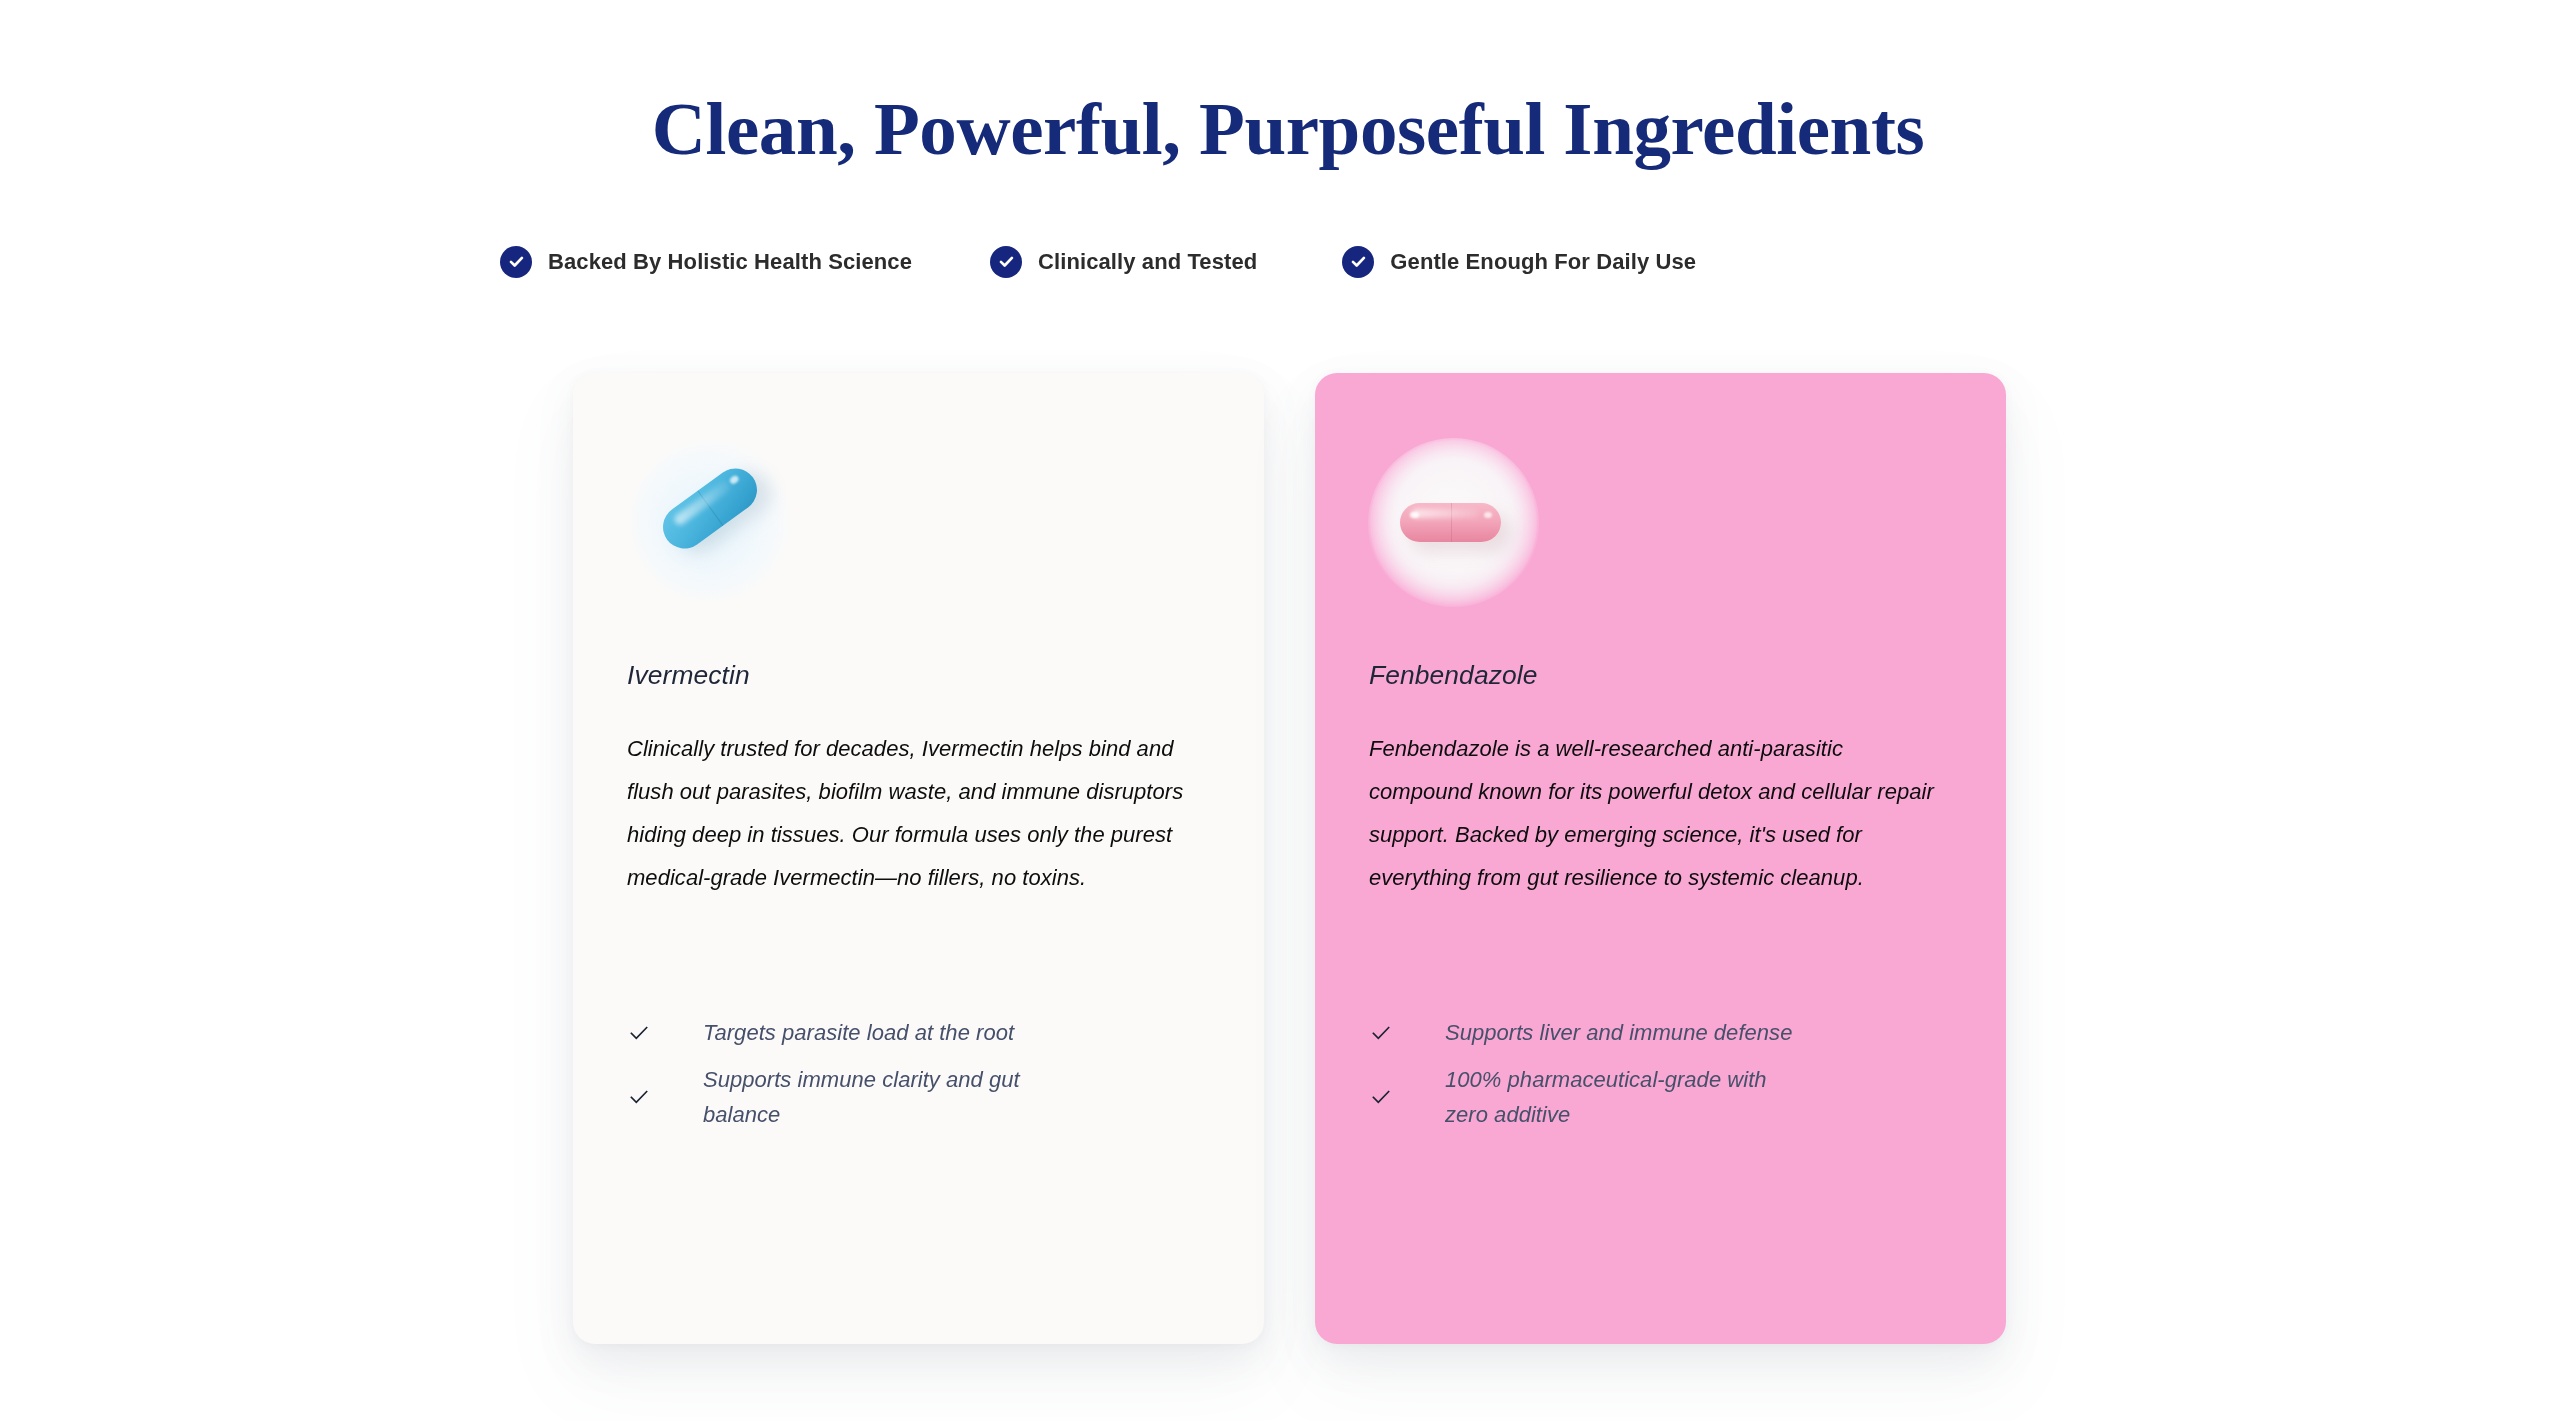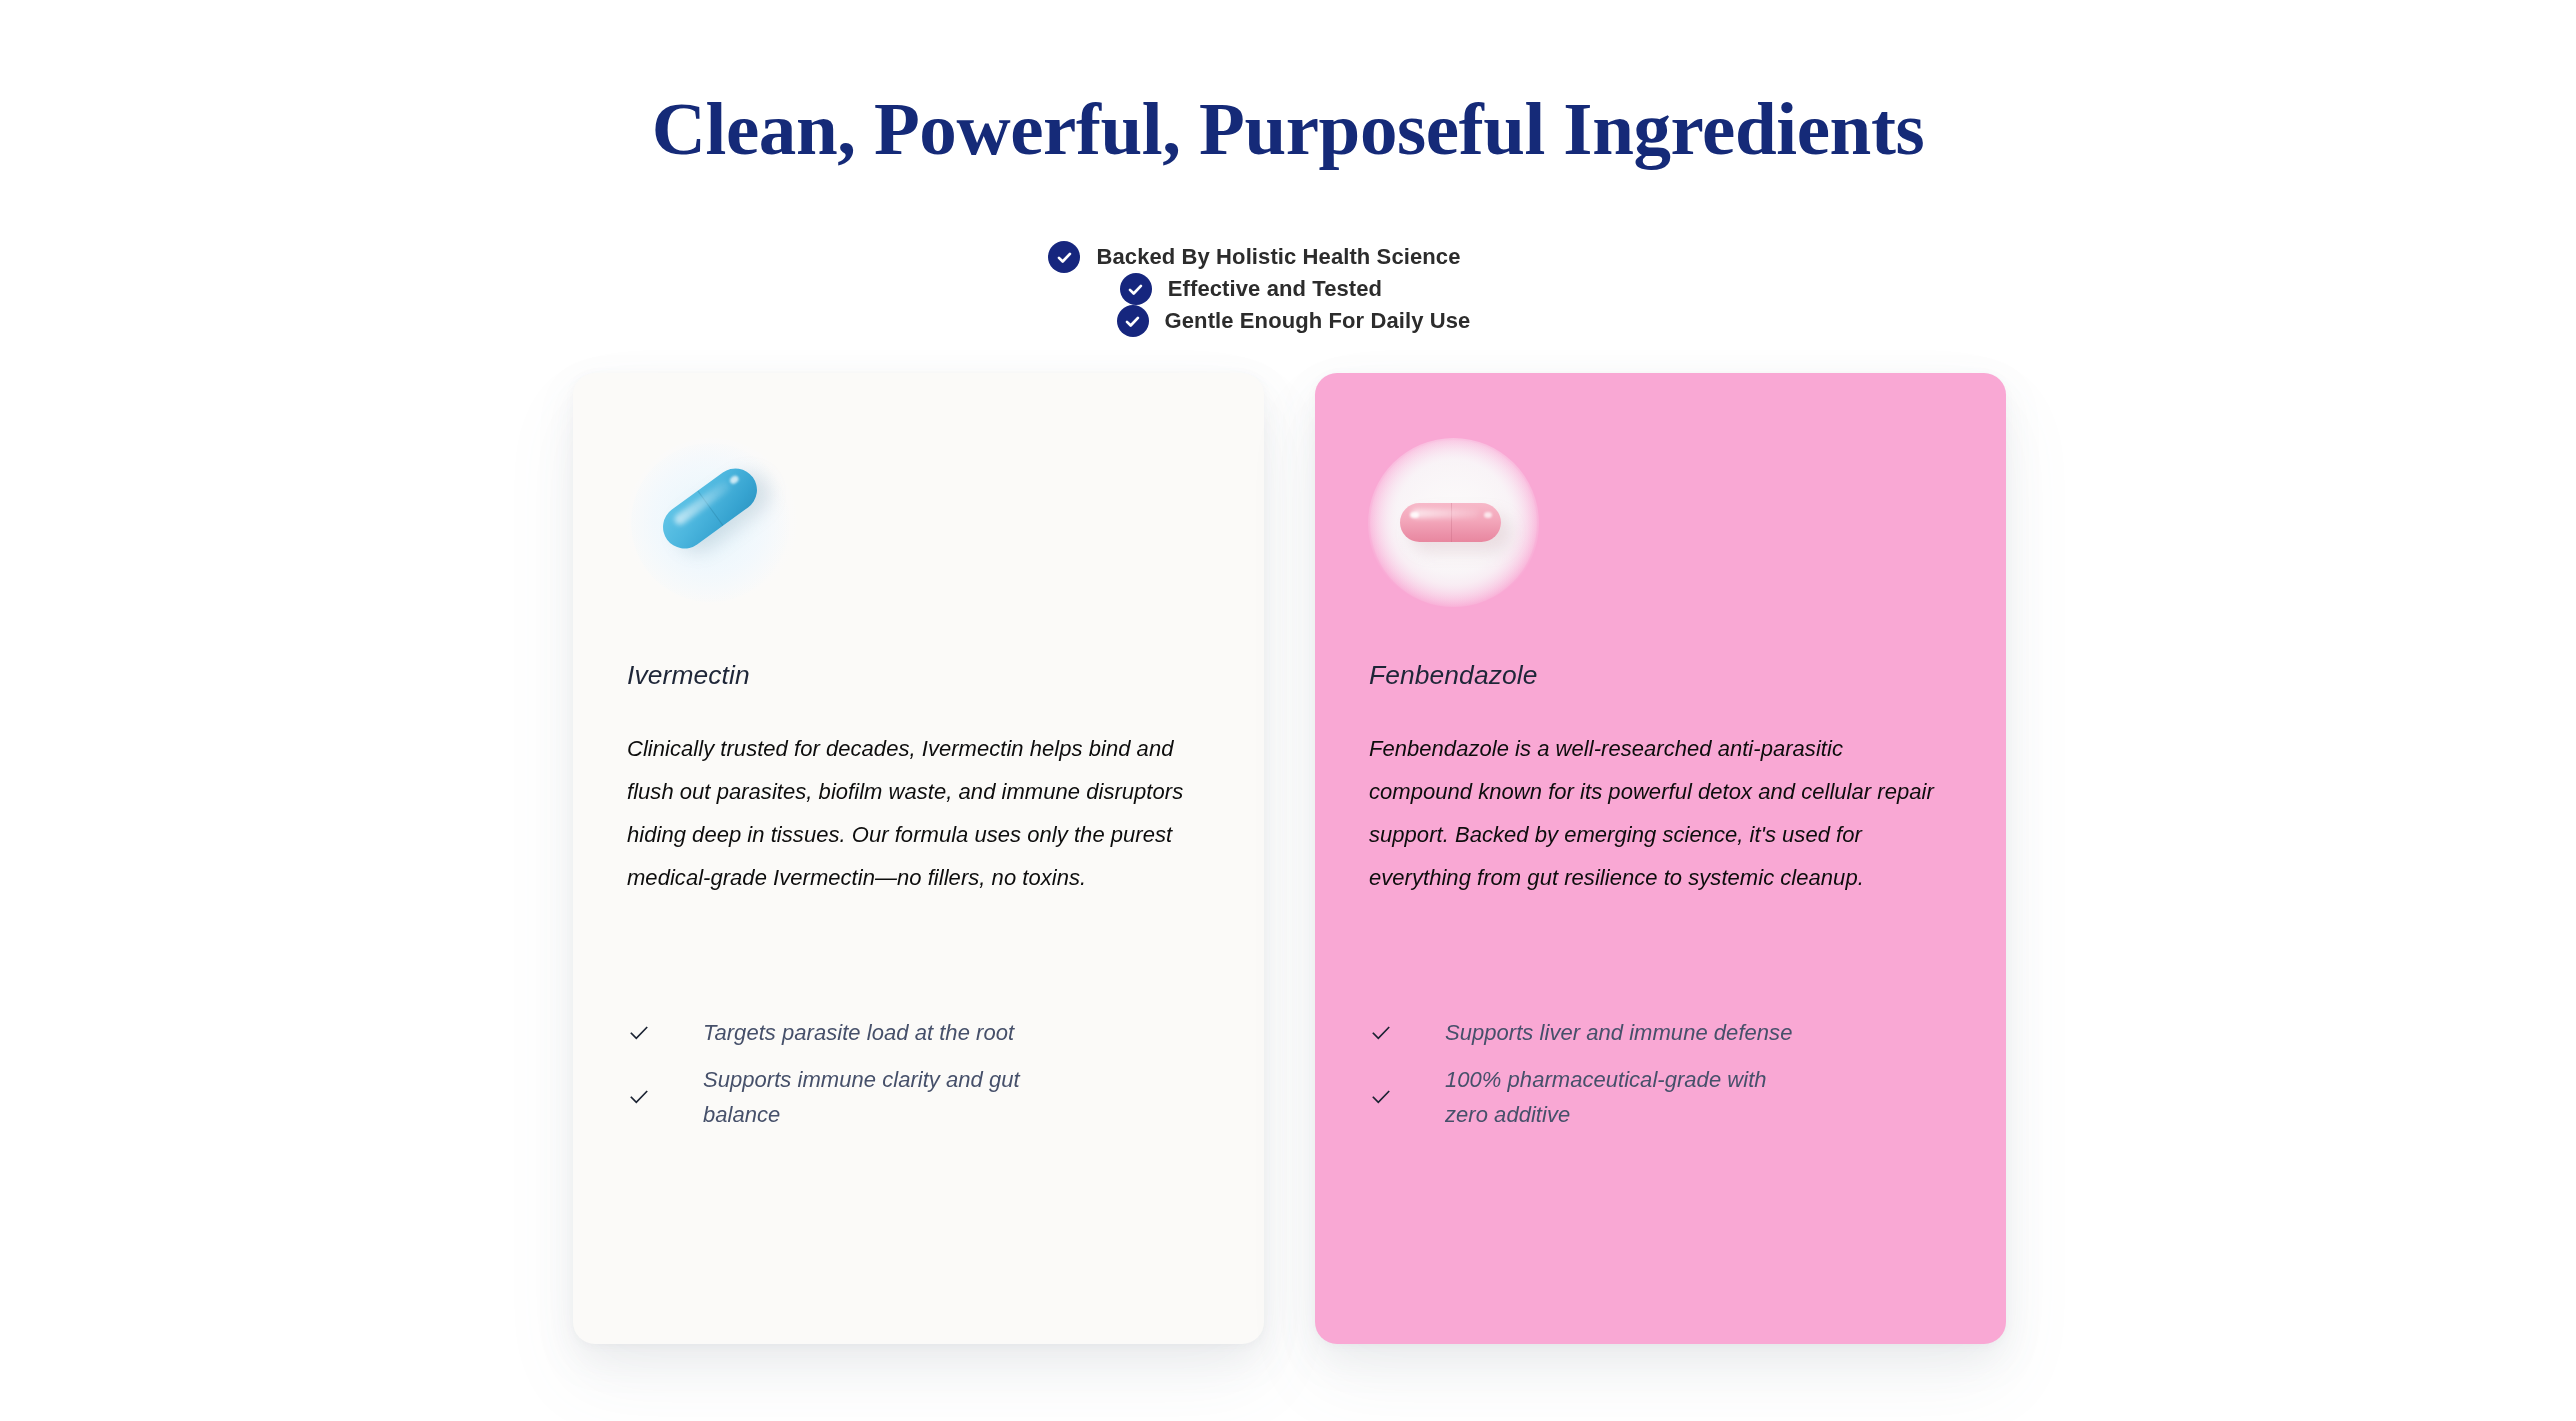--- a/index.html
+++ b/index.html
@@ -38,21 +38,20 @@
 
   
   .badge-row {
     position: absolute;
     top: 241px;
     left: 500px;
     width: 1587px;
     height: 41px;
     display: flex;
     align-items: center;
-    flex-direction: column;
   }
   .badge {
     display: flex;
     align-items: center;
     height: 41px;
   }
   .badge.b1 { margin-right: 78px; }
   .badge.b2 { margin-right: 85px; }
 
   .badge-icon {
@@ -295,21 +294,21 @@
       </span>
       <span class="badge-label">Backed By Holistic Health Science</span>
     </div>
 
     <div class="badge b2">
       <span class="badge-icon">
         <svg width="19" height="19" viewBox="0 0 22 22">
           <path d="M4.6 11.4 L8.9 15.6 L17.3 6.8" fill="none" stroke="#ffffff" stroke-width="3.1" stroke-linecap="round" stroke-linejoin="round"></path>
         </svg>
       </span>
-      <span class="badge-label">Effective and Tested</span>
+      <span class="badge-label">Clinically and Tested</span>
     </div>
 
     <div class="badge b3">
       <span class="badge-icon">
         <svg width="19" height="19" viewBox="0 0 22 22">
           <path d="M4.6 11.4 L8.9 15.6 L17.3 6.8" fill="none" stroke="#ffffff" stroke-width="3.1" stroke-linecap="round" stroke-linejoin="round"></path>
         </svg>
       </span>
       <span class="badge-label">Gentle Enough For Daily Use</span>
     </div>

